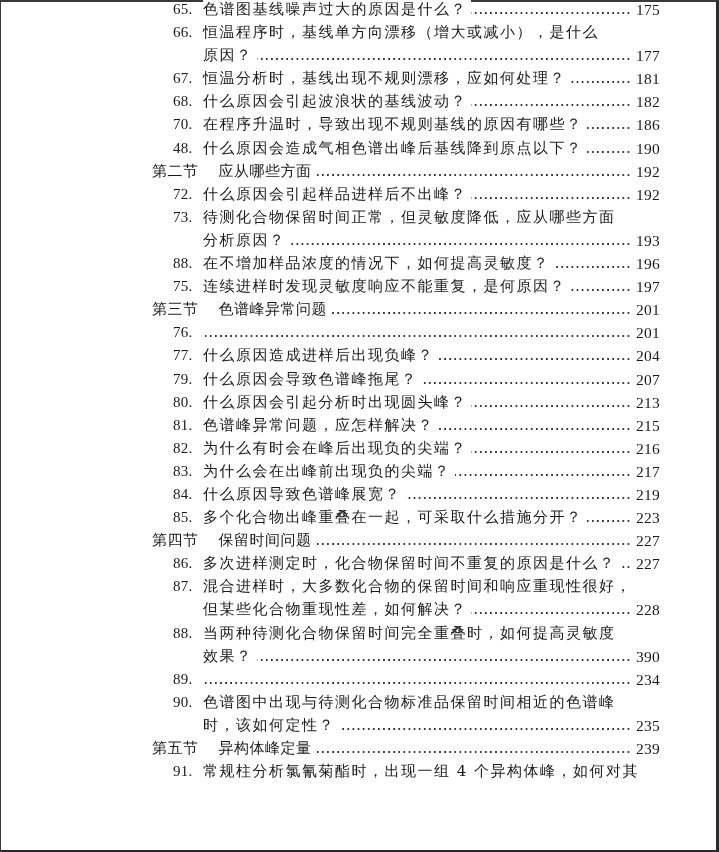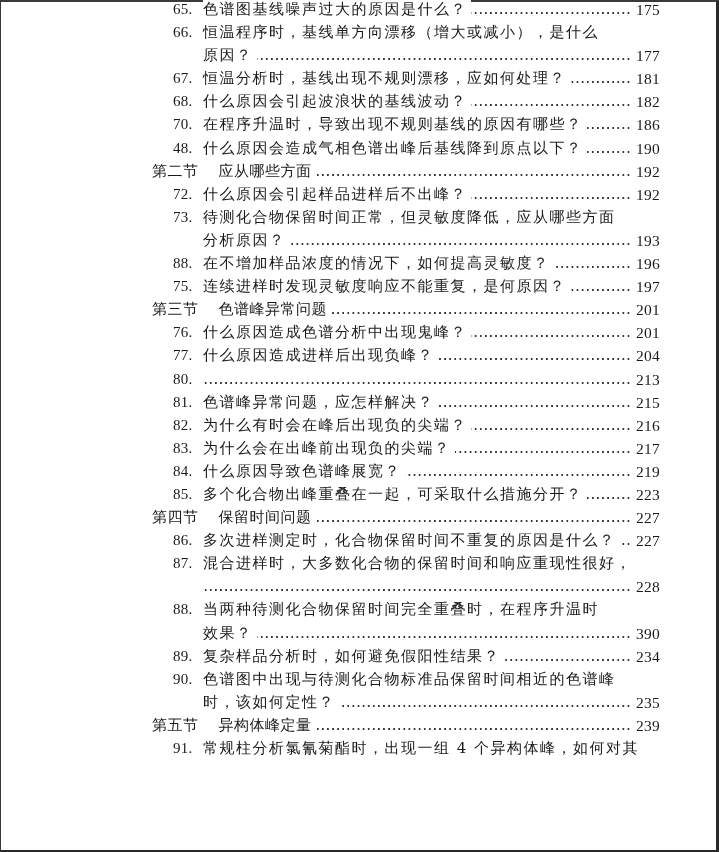--- a/index.html
+++ b/index.html
@@ -177,32 +177,38 @@
   </div>
     <div class="line section">
     <span class="dots"></span>
 
     <span class="title"><span>第三节</span><span class="gap"></span><span>色谱峰异常问题</span></span>
     <span class="page">201</span>
   </div>
     <div class="line">
     <span class="dots"></span>
     <span class="num">76.</span>
-    <span class="title">什么原因造成色谱分析中出现鬼峰？</span>
     <span class="page">201</span>
   </div>
     <div class="line">
     <span class="dots"></span>
     <span class="num">77.</span>
     <span class="title">什么原因造成进样后出现负峰？</span>
     <span class="page">204</span>
   </div>
     <div class="line">
     <span class="dots"></span>
+    <span class="num">79.</span>
+    <span class="title">什么原因会导致色谱峰拖尾？</span>
+    <span class="page">207</span>
+  </div>
+    <div class="line">
+    <span class="dots"></span>
     <span class="num">80.</span>
+    <span class="title">什么原因会引起分析时出现圆头峰？</span>
     <span class="page">213</span>
   </div>
     <div class="line">
     <span class="dots"></span>
     <span class="num">81.</span>
     <span class="title">色谱峰异常问题，应怎样解决？</span>
     <span class="page">215</span>
   </div>
     <div class="line">
     <span class="dots"></span>
@@ -242,38 +248,38 @@
   </div>
     <div class="line">
 
     <span class="num">87.</span>
     <span class="title">混合进样时，大多数化合物的保留时间和响应重现性很好，</span>
 
   </div>
     <div class="line">
     <span class="dots"></span>
 
+    <span class="title">但某些化合物重现性差，如何解决？</span>
     <span class="page">228</span>
   </div>
     <div class="line">
 
     <span class="num">88.</span>
-    <span class="title">当两种待测化合物保留时间完全重叠时，在程序升温时</span>
+    <span class="title">当两种待测化合物保留时间完全重叠时，如何提高灵敏度</span>
 
   </div>
     <div class="line">
     <span class="dots"></span>
 
     <span class="title">效果？</span>
     <span class="page">390</span>
   </div>
     <div class="line">
     <span class="dots"></span>
     <span class="num">89.</span>
-    <span class="title">复杂样品分析时，如何避免假阳性结果？</span>
     <span class="page">234</span>
   </div>
     <div class="line">
 
     <span class="num">90.</span>
     <span class="title">色谱图中出现与待测化合物标准品保留时间相近的色谱峰</span>
 
   </div>
     <div class="line">
     <span class="dots"></span>

